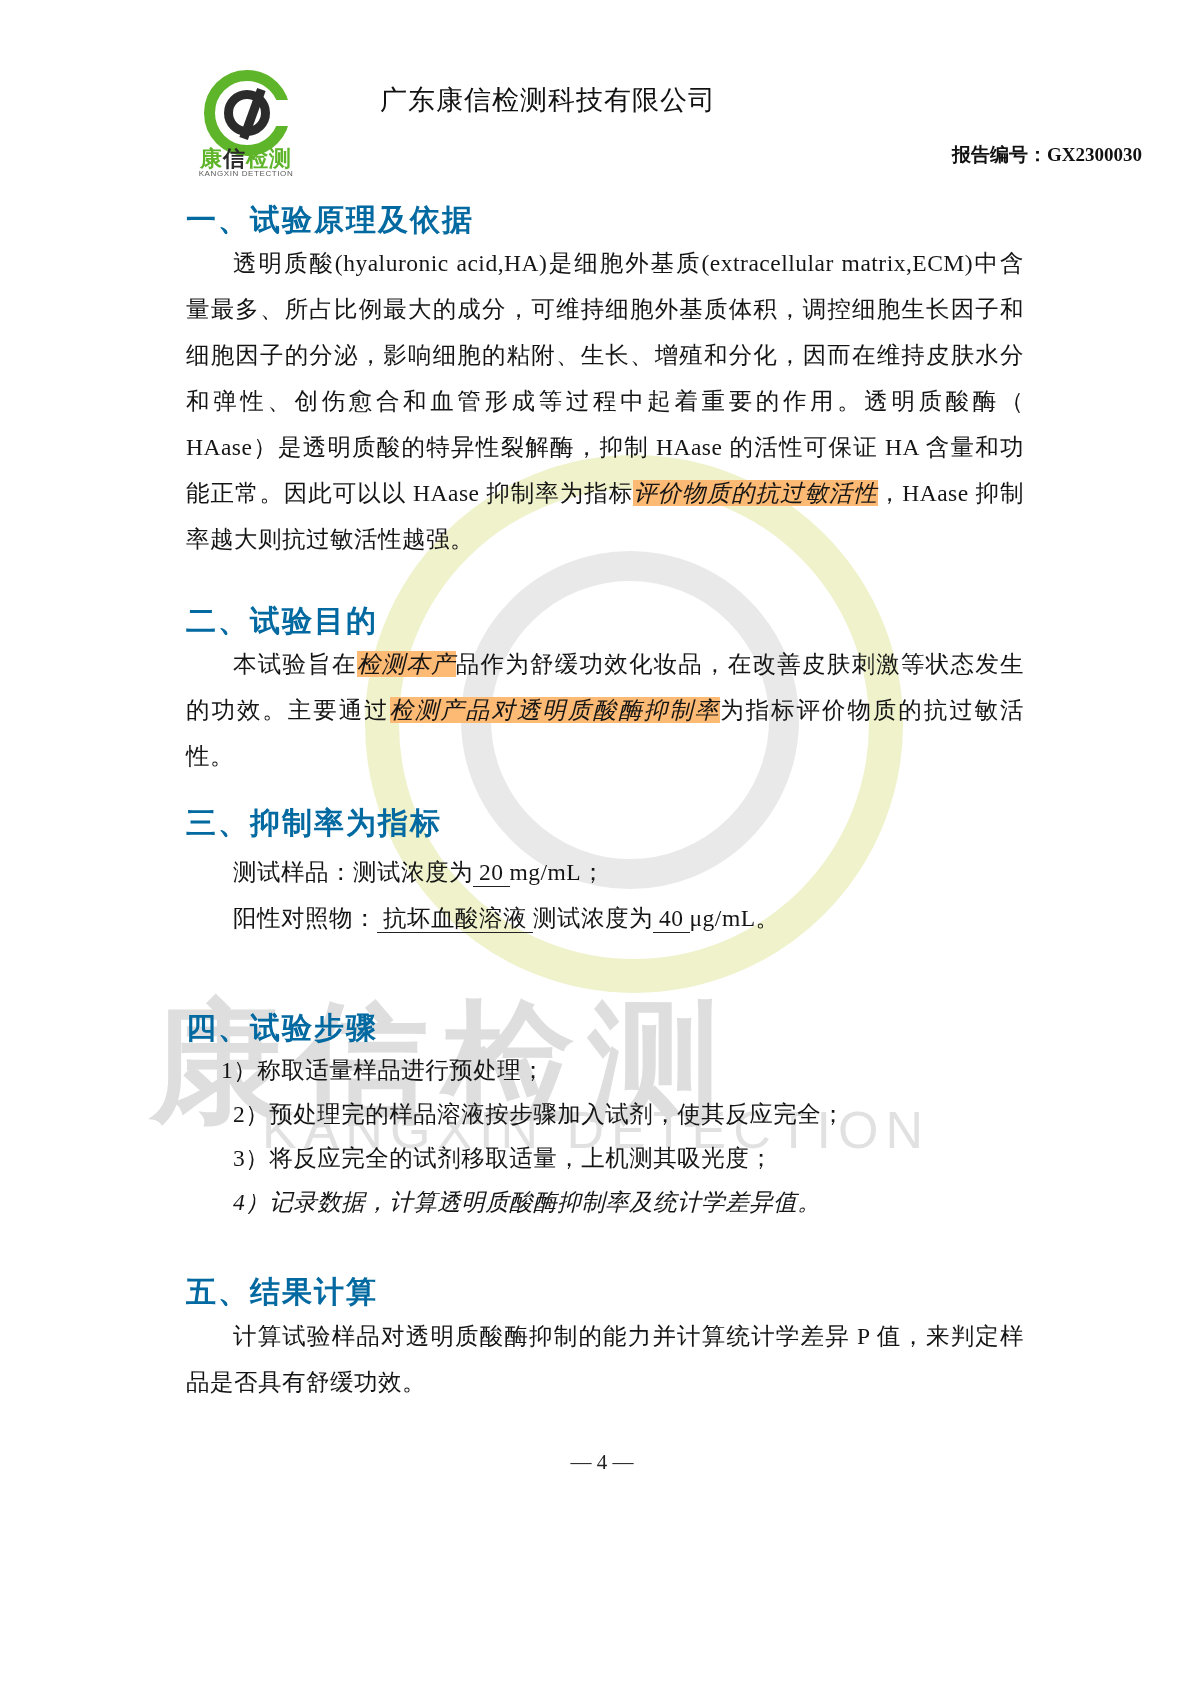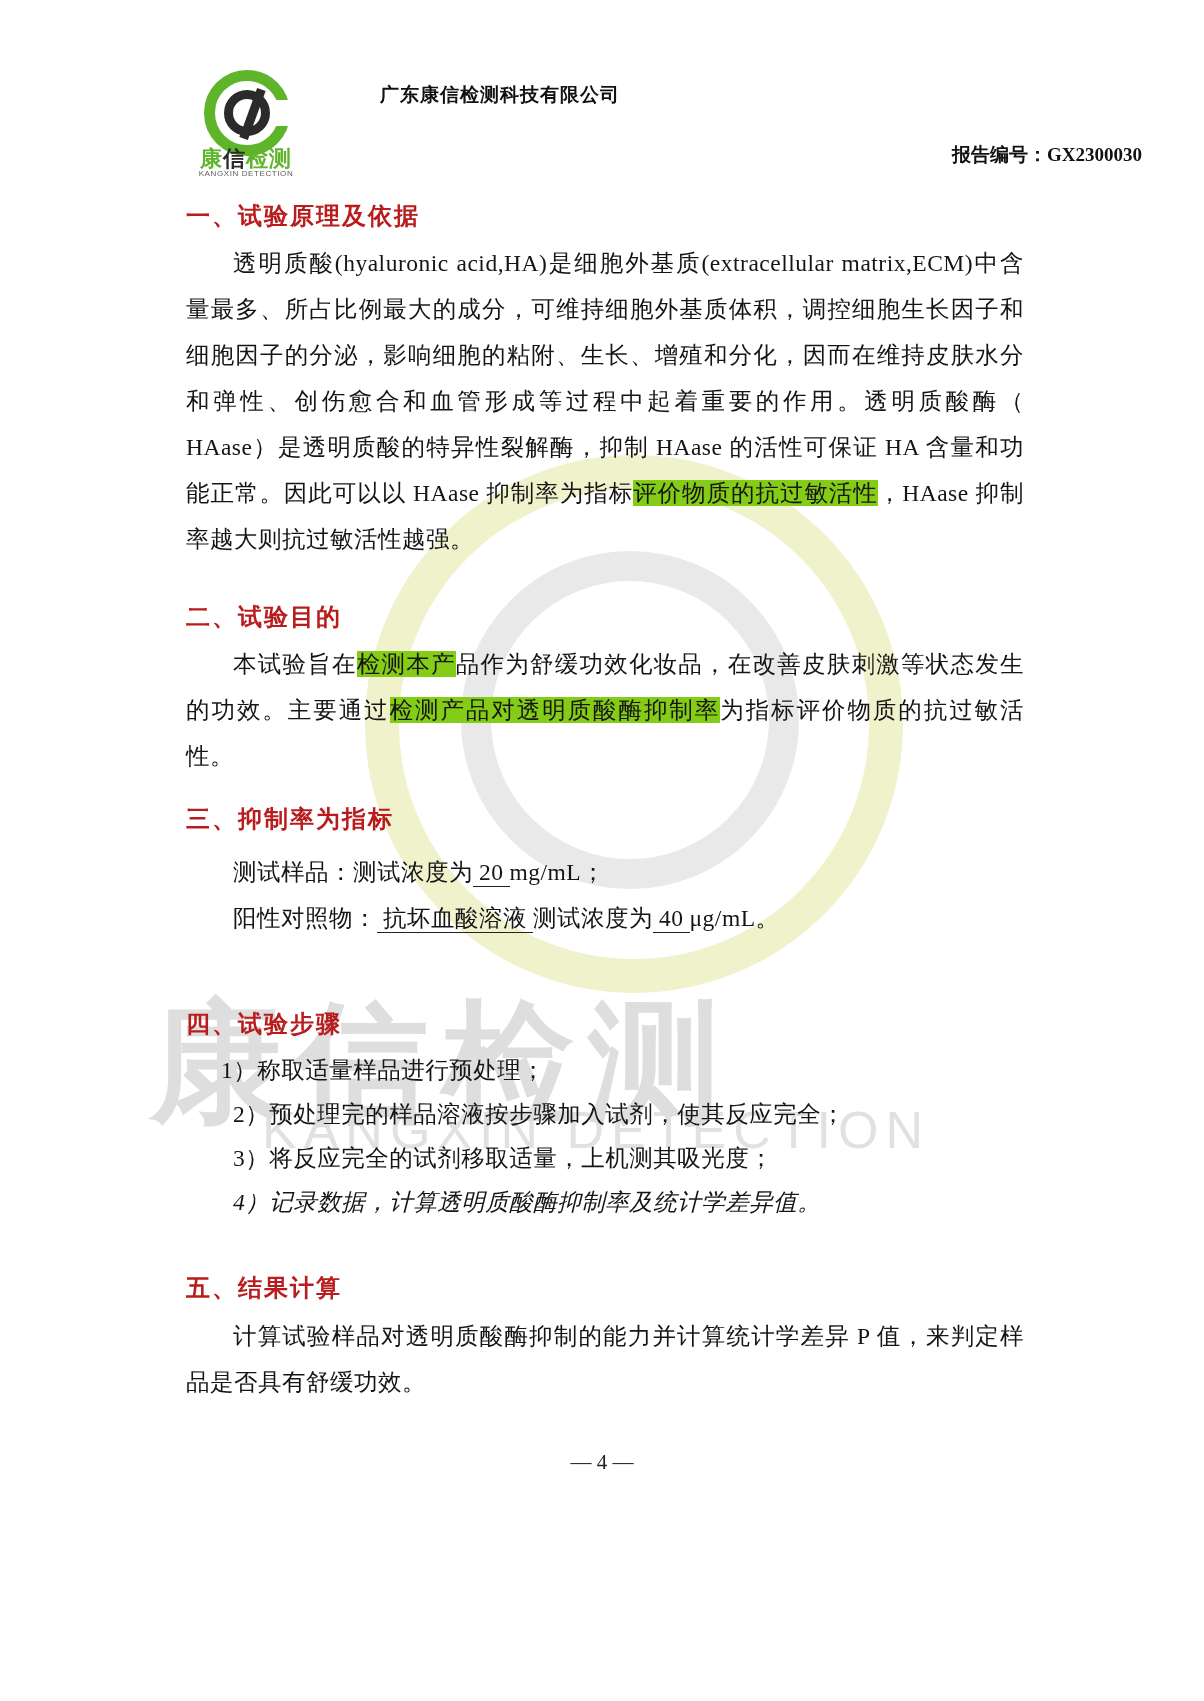--- a/index.html
+++ b/index.html
@@ -163,57 +163,58 @@
     font-size: 8px;
     letter-spacing: .6px;
     color: #5b5b5b;
     white-space: nowrap;
   }
   .company {
     position: absolute;
     left: 380px;
     top: 20px;
     font-family: "Liberation Sans", sans-serif;
-    font-weight: bold;
-    font-size: 19px;
+    font-weight: normal;
+    font-size: 27px;
     letter-spacing: 1px;
     color: #111;
     white-space: nowrap;
   }
   .report-no {
     position: absolute;
     right: 62px;
     top: 80px;
     font-family: Liberation Serif, serif;
     font-weight: bold;
     font-size: 19px;
     color: #111;
     white-space: nowrap;
   }
 
   
   .sec-title {
     position: absolute;
     font-family: "Liberation Sans", sans-serif;
     font-weight: bold;
-    font-size: 24px;
+    font-size: 30px;
     letter-spacing: 2px;
-    color: #b91c1c;
+    color: #0369a1;
     white-space: nowrap;
   }
   .para {
     position: absolute;
     font-size: 23.5px;
     line-height: 46px;
     letter-spacing: .5px;
     color: #151515;
     text-align: justify;
   }
   .para .hl {
-    background: #84cc16;
+    background: #fdba74;
+    font-style: italic;
   }
   .line {
     position: absolute;
     font-size: 23.5px;
     line-height: 40px;
     letter-spacing: .5px;
     color: #151515;
     white-space: nowrap;
   }
   .ul {

